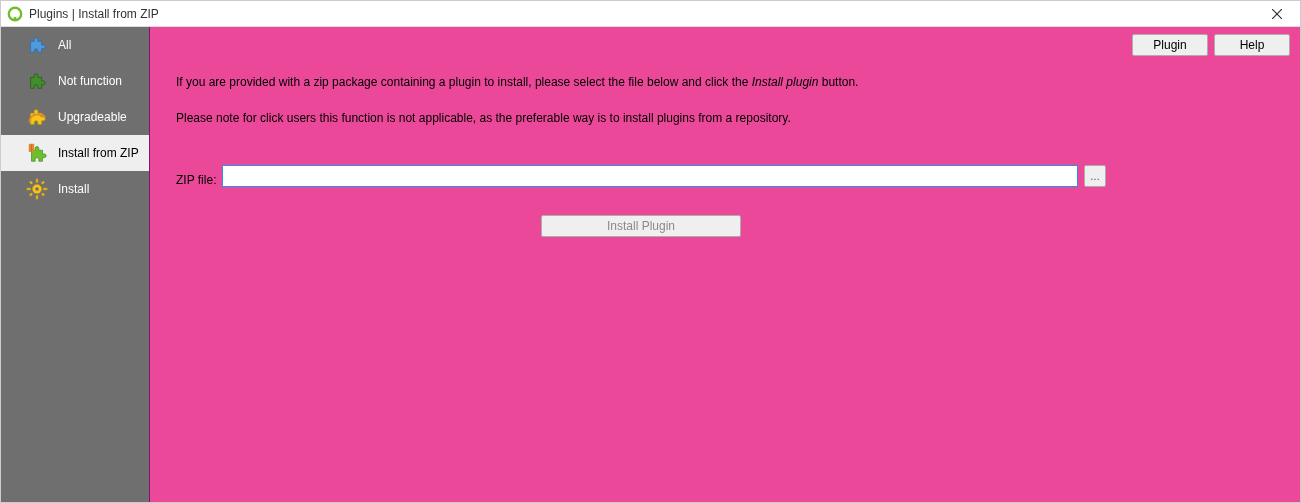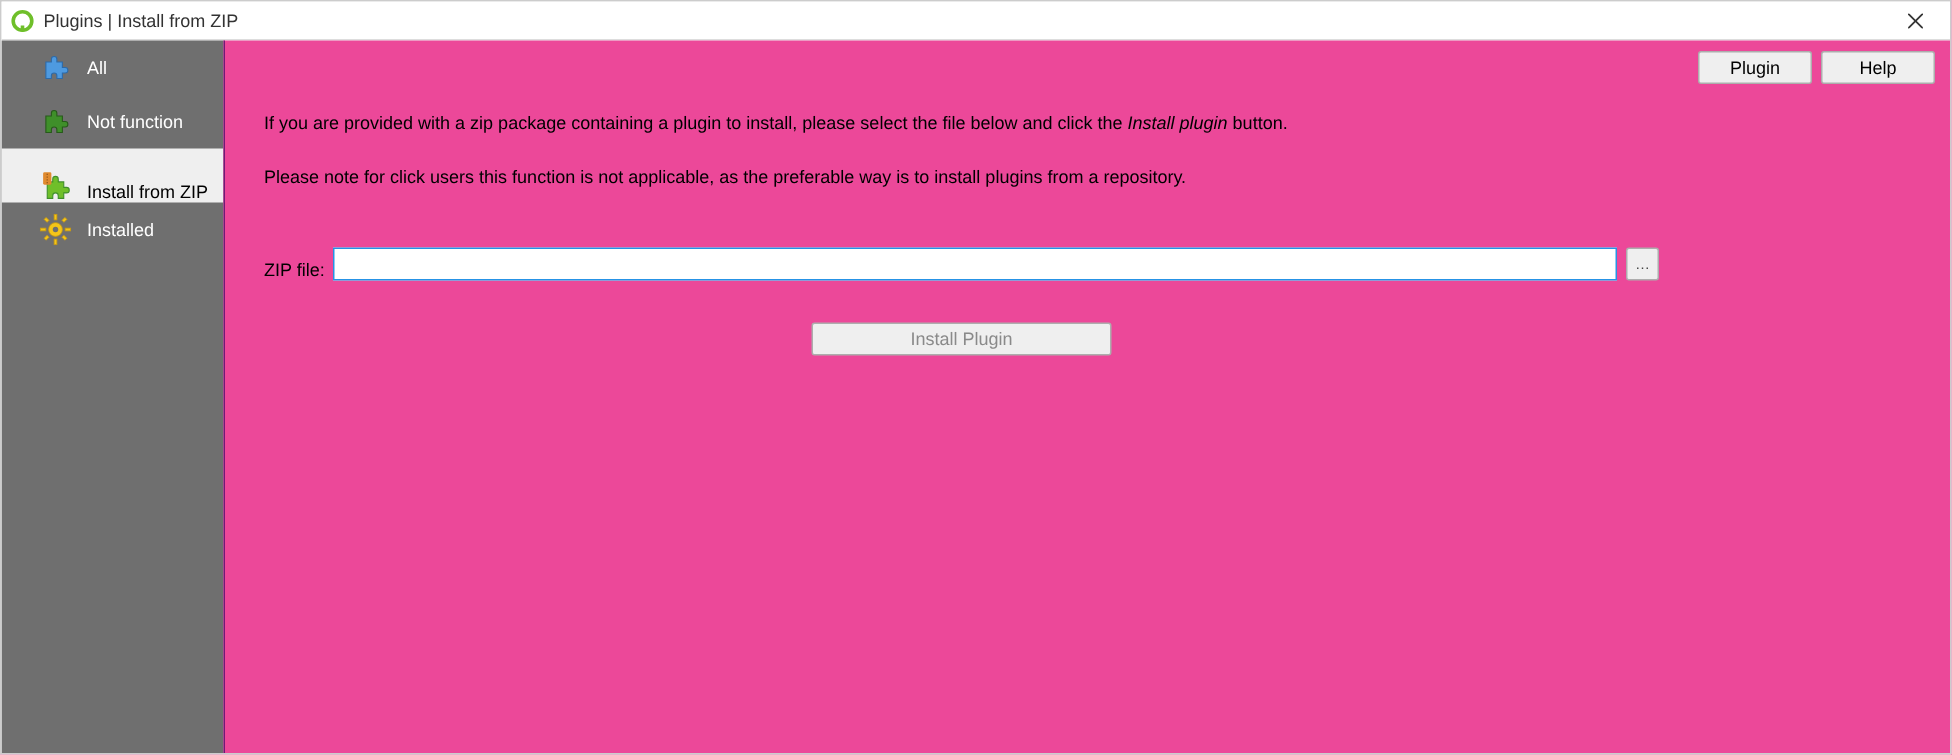--- a/index.html
+++ b/index.html
@@ -52,21 +52,20 @@
       display: flex;
       align-items: center;
       padding-left: 25px;
       gap: 10px;
       color: #fff;
       cursor: default;
     }
     .sidebar-item.active {
       background: #efefef;
       color: #000;
-      align-items: flex-end;
     }
     .sidebar-item .icon {
       width: 22px; height: 22px;
       display: flex; align-items: center; justify-content: center;
     }
     .sidebar-item .lbl { font-size: 12px; }
 
     .main {
       flex: 1;
       background: #ec4899;
@@ -184,20 +183,30 @@
 
     <div class="sidebar-item">
       <span class="icon">
         <svg width="22" height="22" viewBox="0 0 24 24">
           <path d="M5 8 h4 v-2 a2 2 0 0 1 4 0 v2 h4 v4 h2 a2 2 0 0 1 0 4 h-2 v4 h-4 v-2 a2 2 0 0 0 -4 0 v2 h-4 v-12 z" fill="#3f8f2a" stroke="#275a1a" stroke-width="0.8"></path>
         </svg>
       </span>
       <span class="lbl">Not function</span>
     </div>
 
+    <div class="sidebar-item">
+      <span class="icon">
+        <svg width="22" height="22" viewBox="0 0 24 24">
+          <path d="M5 8 h4 v-2 a2 2 0 0 1 4 0 v2 h4 v4 h2 a2 2 0 0 1 0 4 h-2 v4 h-4 v-2 a2 2 0 0 0 -4 0 v2 h-4 v-12 z" fill="#f5c518" stroke="#c99a12" stroke-width="0.8"></path>
+          <path d="M4 18 a 8 8 0 0 1 14 -6" fill="none" stroke="#e08a2e" stroke-width="2"></path>
+          <polygon points="18,8 22,12 15,12" fill="#e08a2e"></polygon>
+        </svg>
+      </span>
+      <span class="lbl">Upgradeable</span>
+    </div>
 
 
     <div class="sidebar-item active">
       <span class="icon">
         <svg width="22" height="22" viewBox="0 0 24 24">
           <path d="M6 9 h4 v-2 a2 2 0 0 1 4 0 v2 h4 v4 h2 a2 2 0 0 1 0 4 h-2 v4 h-4 v-2 a2 2 0 0 0 -4 0 v2 h-4 v-12 z" fill="#6fbf2a" stroke="#3f8f2a" stroke-width="0.8"></path>
           <rect x="3" y="2" width="6" height="9" rx="1" fill="#e08a2e"></rect>
           <line x1="6" y1="3" x2="6" y2="10" stroke="#9a5c1a" stroke-width="1" stroke-dasharray="1 1"></line>
         </svg>
       </span>
@@ -214,21 +223,21 @@
             <rect x="1" y="11" width="4" height="2"></rect>
               <rect x="19" y="11" width="4" height="2"></rect>
             <rect x="4" y="4" width="3" height="2" transform="rotate(45 5.5 5)"></rect>
               <rect x="17" y="17" width="3" height="2" transform="rotate(45 18.5 18)"></rect>
             <rect x="17" y="4" width="3" height="2" transform="rotate(-45 18.5 5)"></rect>
               <rect x="4" y="17" width="3" height="2" transform="rotate(-45 5.5 18)"></rect>
           </g>
           <circle cx="12" cy="12" r="2" fill="#6f6f6f"></circle>
         </svg>
       </span>
-      <span class="lbl">Installed</span>
+      <span class="lbl">Install</span>
     </div>
 
   </div>
 
   <div class="main">
     <div class="content">
       <p>
         <span>If you are provided with a zip package containing a plugin to install, please select the file below and click the </span><span class="italic">Install plugin</span><span> button.</span>
       </p>
       <p>Please note for click users this function is not applicable, as the preferable way is to install plugins from a repository.</p>

